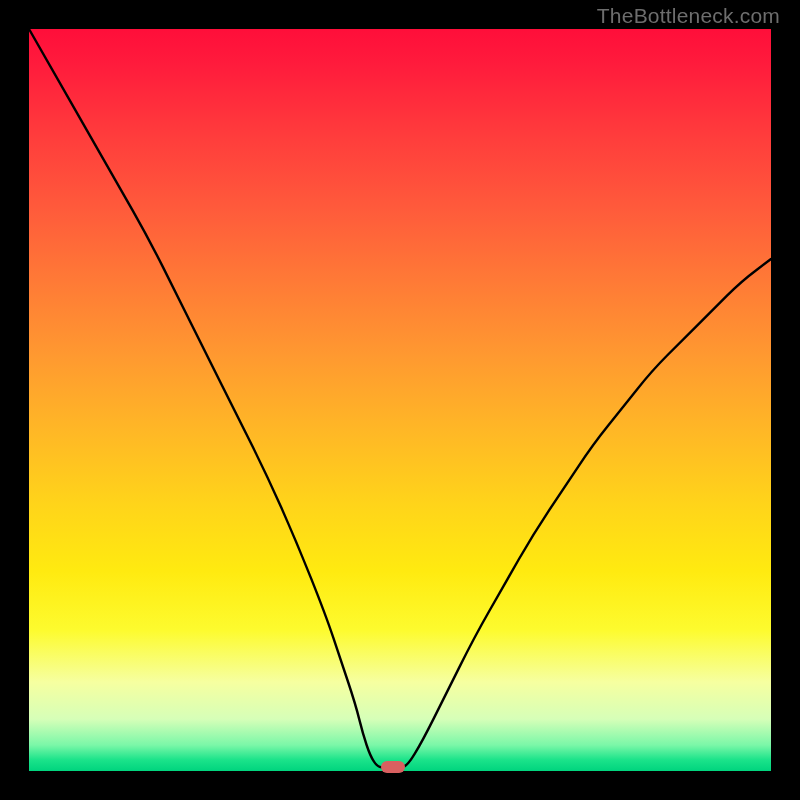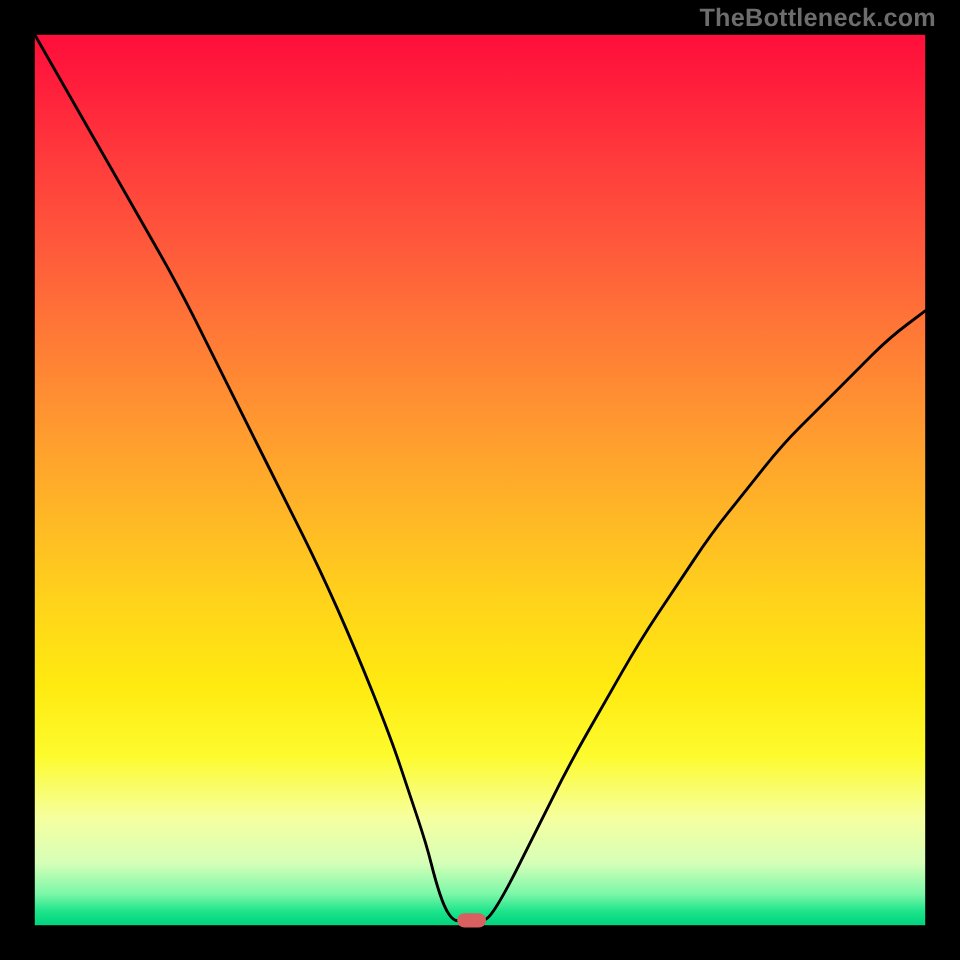--- a/index.html
+++ b/index.html
@@ -48,21 +48,21 @@
     height: 12px;
     border-radius: 6px;
     transform: translate(-50%, -50%);
   }
   .watermark {
     position: absolute;
     top: 4px;
     right: 20px;
     color: #6d6d6d;
     font-size: 21px;
-    font-weight: 700;
+    font-weight: 400;
     letter-spacing: 0.2px;
   }
   svg.curve {
     position: absolute;
     left: 0;
     top: 0;
     width: 100%;
     height: 100%;
     overflow: visible;
   }

